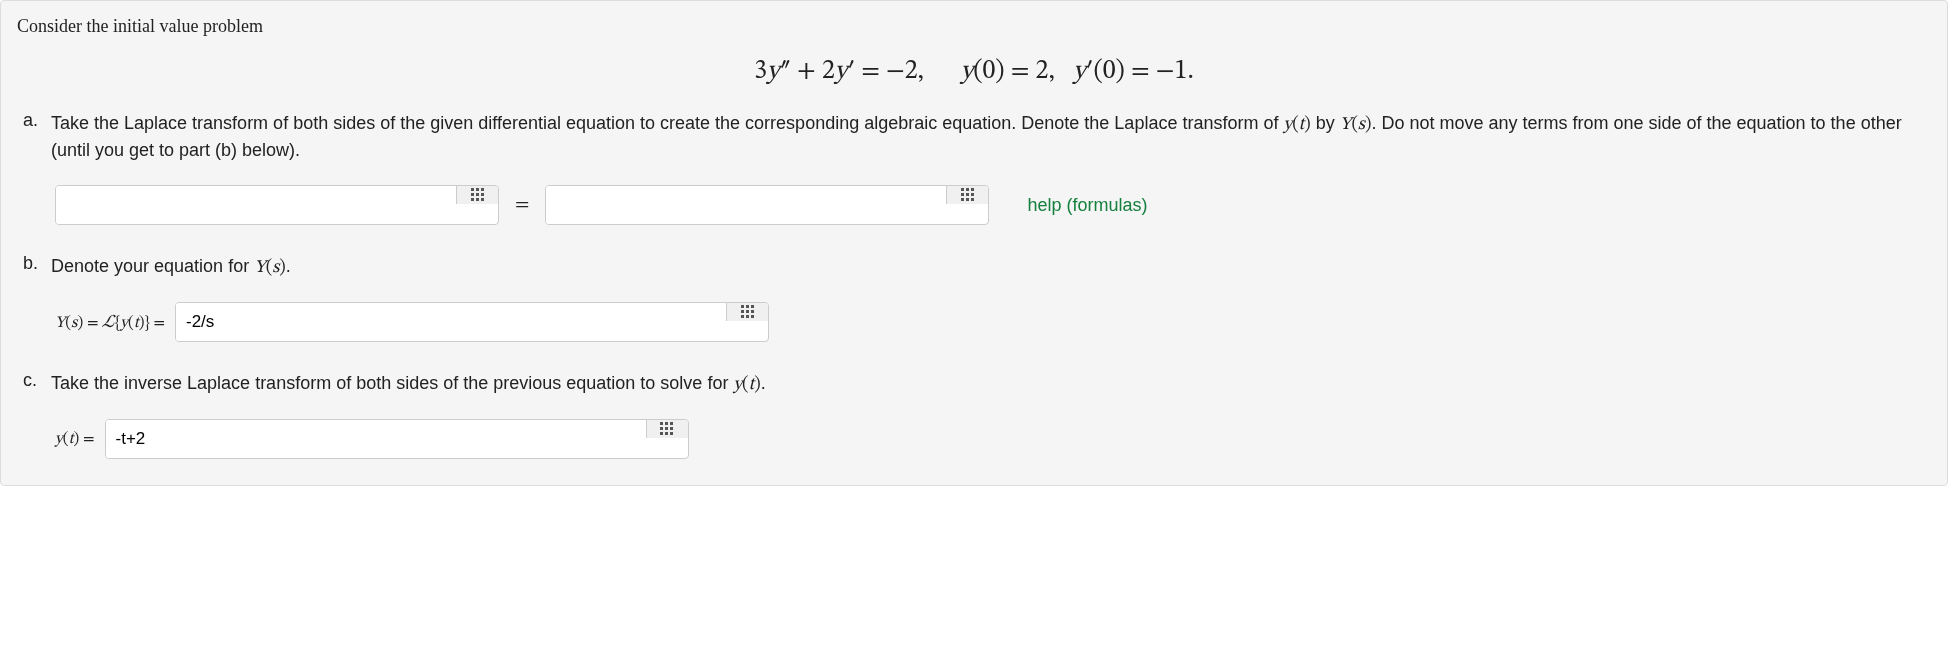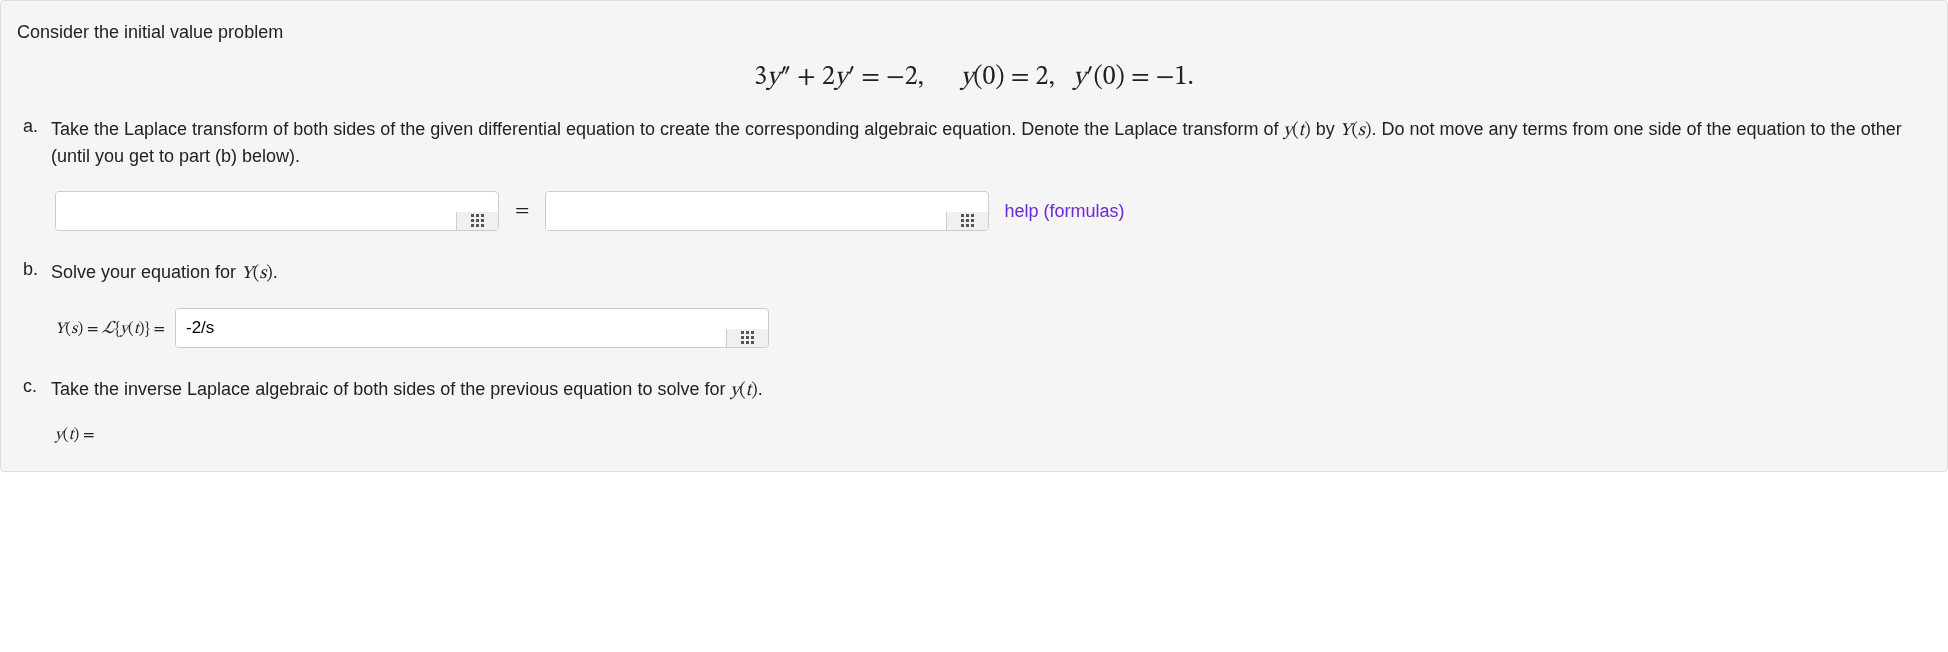--- a/index.html
+++ b/index.html
@@ -13,21 +13,22 @@
   }
   .problem-container {
     background: #f5f5f5;
     border: 1px solid #ddd;
     border-radius: 4px;
     padding: 14px 16px 20px 16px;
     margin: 0;
     width: 1948px;
   }
   .intro {
-    margin: 7px 0 18px 0;
+    margin: 1px 0 18px 0;
+    font-family: Liberation Serif, serif;
   }
   .display-eq {
     text-align: center;
     font-family: "STIX Two Math", "Cambria Math", "Times New Roman", serif;
     font-size: 26px;
     margin: 14px 0 22px 0;
   }
   .part-list {
     list-style: none;
     padding: 0 0 0 28px;
@@ -66,21 +67,21 @@
     gap: 10px;
     margin-left: 4px;
   }
   .answer-row .prefix {
     font-family: "STIX Two Math", "Cambria Math", "Times New Roman", serif;
     font-size: 16px;
     white-space: nowrap;
   }
   .input-wrap {
     display: flex;
-    align-items: flex-end;
+    align-items: flex-start;
     background: #fff;
     border: 1px solid #ccc;
     border-radius: 4px;
     overflow: hidden;
     height: 40px;
   }
   .input-wrap input {
     border: none;
     outline: none;
     padding: 6px 10px;
@@ -100,24 +101,24 @@
     cursor: pointer;
     color: #555;
   }
   .keypad-btn svg { width: 16px; height: 16px; }
   .equals {
     font-family: "STIX Two Math", "Cambria Math", "Times New Roman", serif;
     font-size: 20px;
     margin: 0 6px;
   }
   .help-link {
-    color: #6d28d9;
+    color: #15803d;
     text-decoration: none;
     font-size: 18px;
-    margin-left: 5px;
+    margin-left: 28px;
   }
   .w-lg input { width: 400px; }
   .w-md input { width: 550px; }
   .w-sm input { width: 540px; }
 </style>
 </head>
 <body>
 
 <div class="problem-container">
 
@@ -173,21 +174,21 @@
               </svg>
           </button>
         </div>
         <a href="#" class="help-link">help (formulas)</a>
       </div>
     </li>
 
     <li>
       <span class="marker">b.</span>
       <div class="part-text">
-        <span>Solve your equation for </span><span class="mathvar">Y</span><span class="mathrm">(</span><span class="mathvar">s</span><span class="mathrm">)</span><span>.</span>
+        <span>Denote your equation for </span><span class="mathvar">Y</span><span class="mathrm">(</span><span class="mathvar">s</span><span class="mathrm">)</span><span>.</span>
       </div>
 
       <div class="answer-row">
         <span class="prefix">
           <span class="mathvar">Y</span>(<span class="mathvar">s</span>) = <span class="cal">ℒ</span>{<span class="mathvar">y</span>(<span class="mathvar">t</span>)} =
         </span>
         <div class="input-wrap w-md">
           <input type="text" value="-2/s" style="">
           <button class="keypad-btn">
             <svg viewBox="0 0 16 16">
@@ -204,24 +205,42 @@
                 </g>
               </svg>
           </button>
         </div>
       </div>
     </li>
 
     <li style="margin-bottom:6px;">
       <span class="marker">c.</span>
       <div class="part-text">
-        <span>Take the inverse Laplace algebraic of both sides of the previous equation to solve for </span><span class="mathvar">y</span><span class="mathrm">(</span><span class="mathvar">t</span><span class="mathrm">)</span><span>.</span>
+        <span>Take the inverse Laplace transform of both sides of the previous equation to solve for </span><span class="mathvar">y</span><span class="mathrm">(</span><span class="mathvar">t</span><span class="mathrm">)</span><span>.</span>
       </div>
 
       <div class="answer-row">
         <span class="prefix">
           <span class="mathvar">y</span>(<span class="mathvar">t</span>) =
         </span>
+        <div class="input-wrap w-sm">
+          <input type="text" value="-t+2" style="">
+          <button class="keypad-btn">
+            <svg viewBox="0 0 16 16">
+                <g fill="#555">
+                  <rect x="1" y="1" width="3" height="3"></rect>
+                  <rect x="6" y="1" width="3" height="3"></rect>
+                  <rect x="11" y="1" width="3" height="3"></rect>
+                  <rect x="1" y="6" width="3" height="3"></rect>
+                  <rect x="6" y="6" width="3" height="3"></rect>
+                  <rect x="11" y="6" width="3" height="3"></rect>
+                  <rect x="1" y="11" width="3" height="3"></rect>
+                  <rect x="6" y="11" width="3" height="3"></rect>
+                  <rect x="11" y="11" width="3" height="3"></rect>
+                </g>
+              </svg>
+          </button>
+        </div>
       </div>
     </li>
 
   </ol>
 </div>
 
 </body></html>

